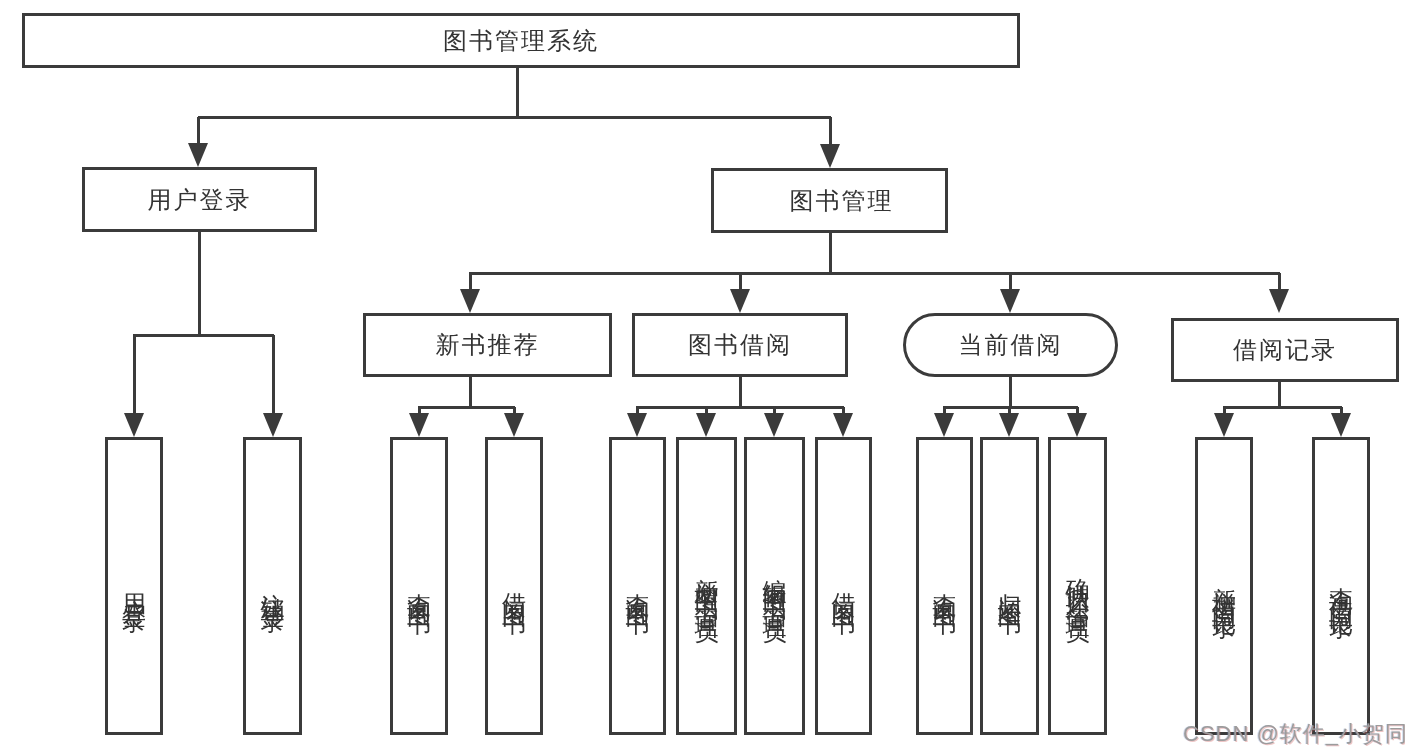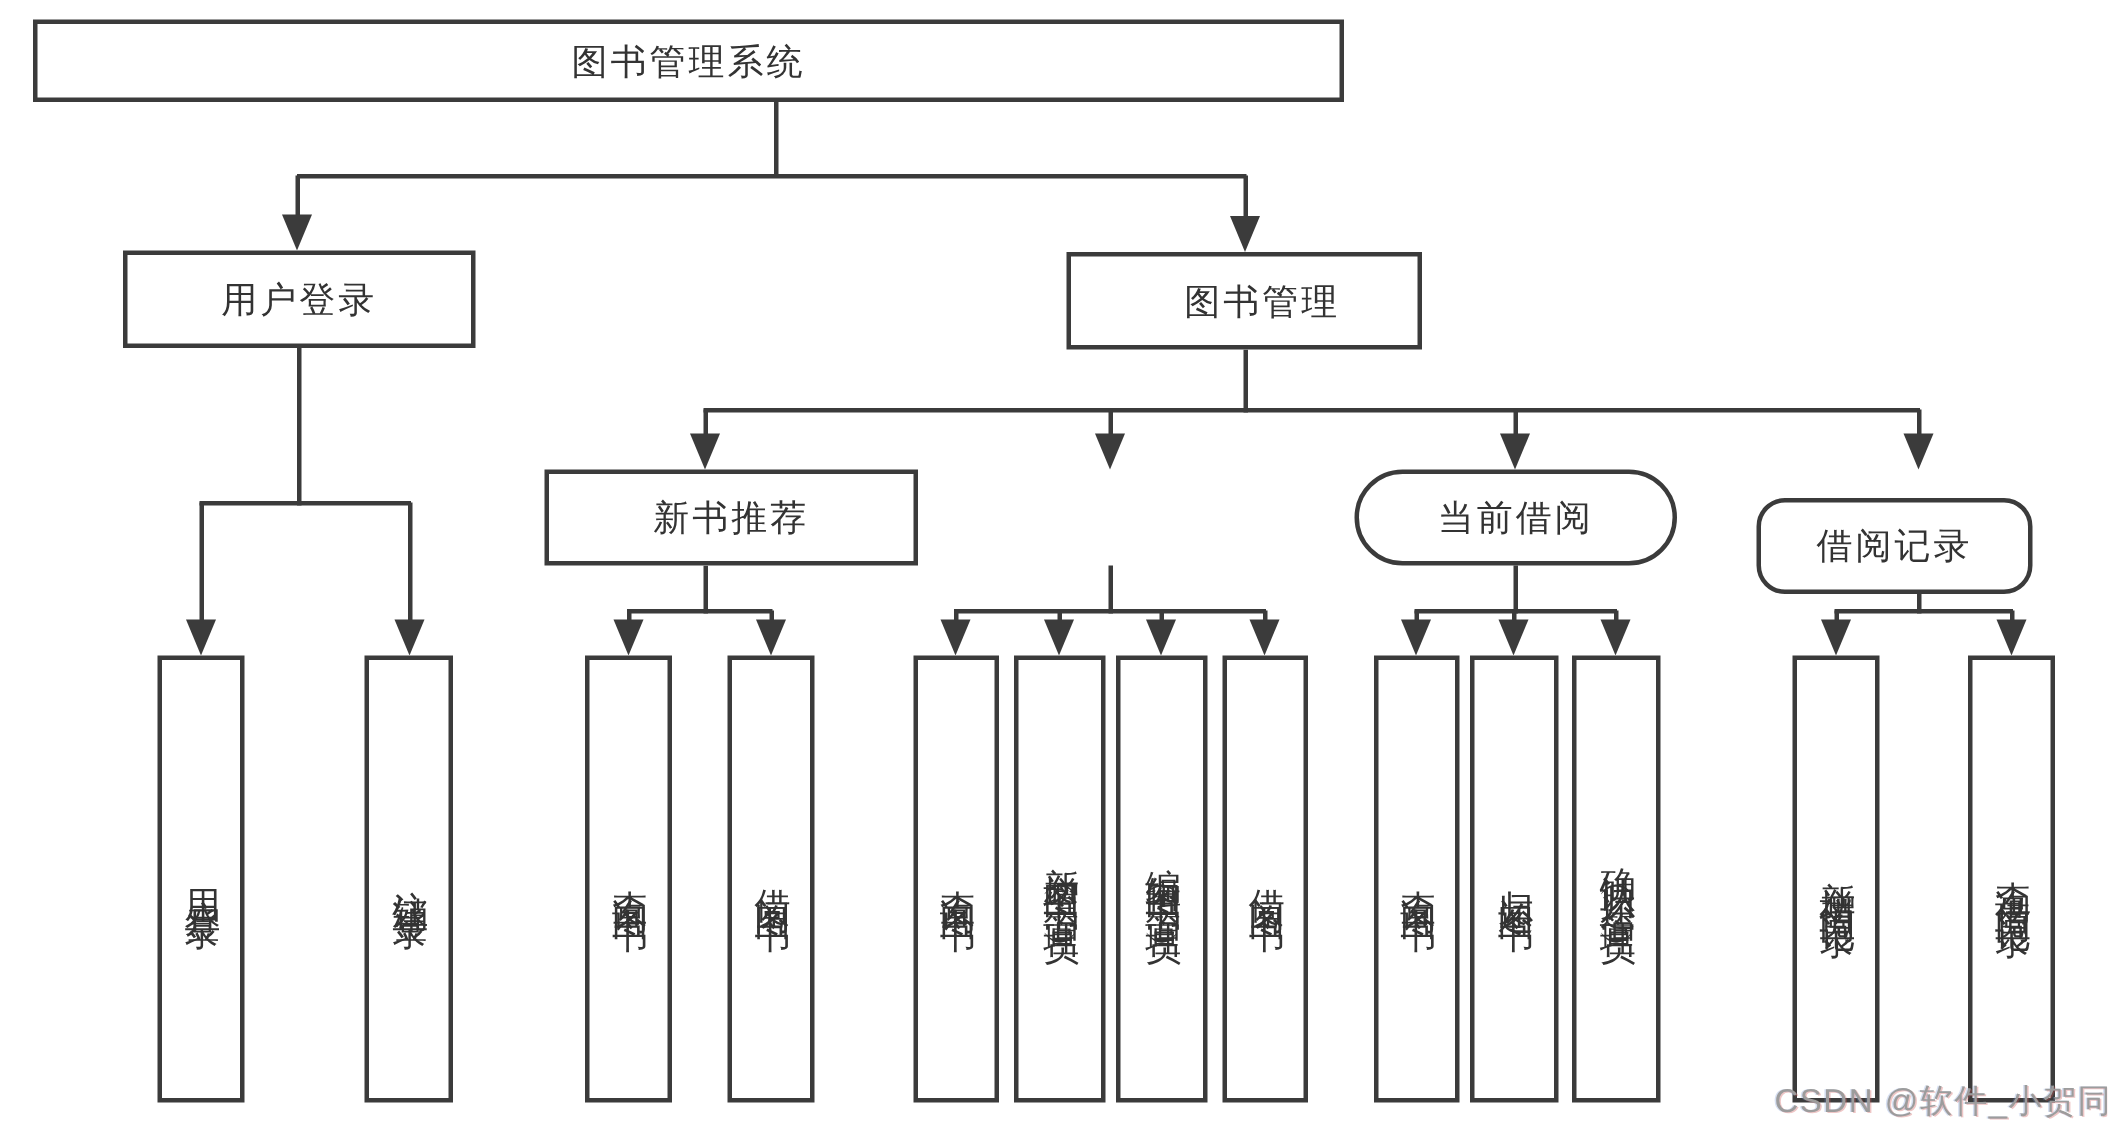--- a/index.html
+++ b/index.html
@@ -82,38 +82,41 @@
       <div class="line" style="left: 1008px; top: 407px; width: 3px; height: 10px; background: rgb(59, 59, 59);"></div>
       <div class="arrowhead" style="left: 999px; top: 413px; border-top-color: rgb(59, 59, 59);"></div>
       <div class="line" style="left: 1076px; top: 407px; width: 3px; height: 10px; background: rgb(59, 59, 59);"></div>
       <div class="arrowhead" style="left: 1067px; top: 413px; border-top-color: rgb(59, 59, 59);"></div>
       <div class="line" style="left: 1223px; top: 407px; width: 3px; height: 10px; background: rgb(59, 59, 59);"></div>
       <div class="arrowhead" style="left: 1214px; top: 413px; border-top-color: rgb(59, 59, 59);"></div>
       <div class="line" style="left: 1340px; top: 407px; width: 3px; height: 10px; background: rgb(59, 59, 59);"></div>
       <div class="arrowhead" style="left: 1331px; top: 413px; border-top-color: rgb(59, 59, 59);"></div>
     </div>
 
-  <div class="node h-node" style="left:22px;top:13px;width:874px;height:55px;">
+  <div class="node h-node" style="left:22px;top:13px;width:998px;height:55px;">
     <span>图书管理系统</span>
   </div>
 
   <div class="node h-node" style="left:82px;top:167px;width:235px;height:65px;">
     <span>用户登录</span>
   </div>
   <div class="node h-node" style="left:711px;top:168px;width:237px;height:65px;padding-left:24px;">
     <span>图书管理</span>
   </div>
 
   <div class="node h-node" style="left:363px;top:313px;width:249px;height:64px;">
     <span>新书推荐</span>
   </div>
+  <div class="node h-node" style="left:632px;top:313px;width:216px;height:64px;">
+    <span>图书借阅</span>
+  </div>
   <div class="node h-node" style="left:903px;top:313px;width:215px;height:64px;border-radius:32px;">
     <span>当前借阅</span>
   </div>
-  <div class="node h-node" style="left:1171px;top:332px;width:184px;height:64px;border-radius:19px;">
+  <div class="node h-node" style="left:1171px;top:318px;width:228px;height:64px;">
     <span>借阅记录</span>
   </div>
 
   <div class="node v-node" style="left:105px;top:437px;width:58px;height:298px;">
     <span>用户登录</span>
   </div>
   <div class="node v-node" style="left:243px;top:437px;width:59px;height:298px;">
     <span>注销登录</span>
   </div>
 

